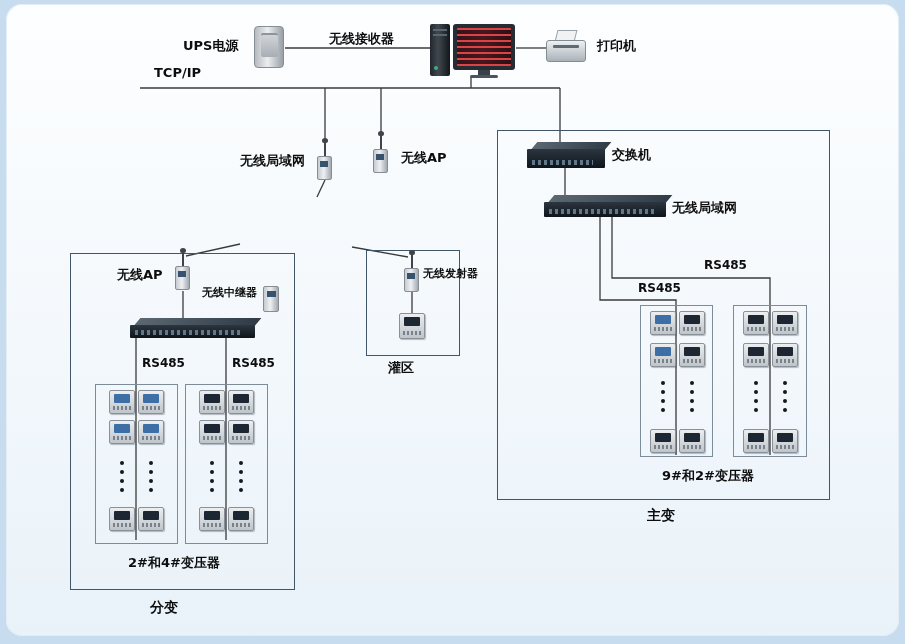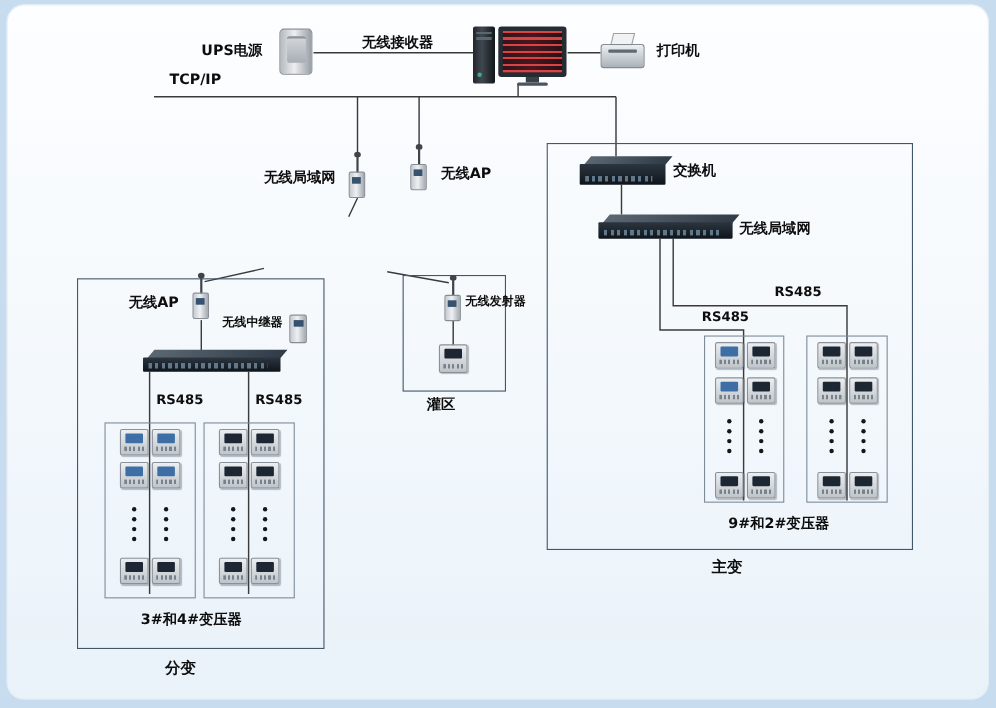--- a/index.html
+++ b/index.html
@@ -183,21 +183,21 @@
     <i class="meter" style="left:13px;top:5px"></i>
     <i class="meter" style="left:42px;top:5px"></i>
     <i class="meter" style="left:13px;top:35px"></i>
     <i class="meter" style="left:42px;top:35px"></i>
     <i class="vdots" style="left:24px;top:76px"></i>
     <i class="vdots" style="left:53px;top:76px"></i>
     <i class="meter" style="left:13px;top:122px"></i>
     <i class="meter" style="left:42px;top:122px"></i>
   </div>
 
-  <span class="lbl" style="left:128px;top:554px">3#和4#变压器</span>
+  <span class="lbl" style="left:128px;top:554px">2#和4#变压器</span>
   <span class="lbl cap" style="left:150px;top:599px">分变</span>
 
   <div class="box" style="left:366px;top:250px;width:94px;height:106px"></div>
   <div class="ant" style="left:401px;top:252px">
     <i class="tip"></i>
       <i class="stick"></i>
       <i class="abody"></i>
   </div>
   <span class="lbl sm" style="left:423px;top:266px">无线发射器</span>
   <i class="meter meter-free" style="left:399px;top:313px;width:26px;height:26px"></i>

